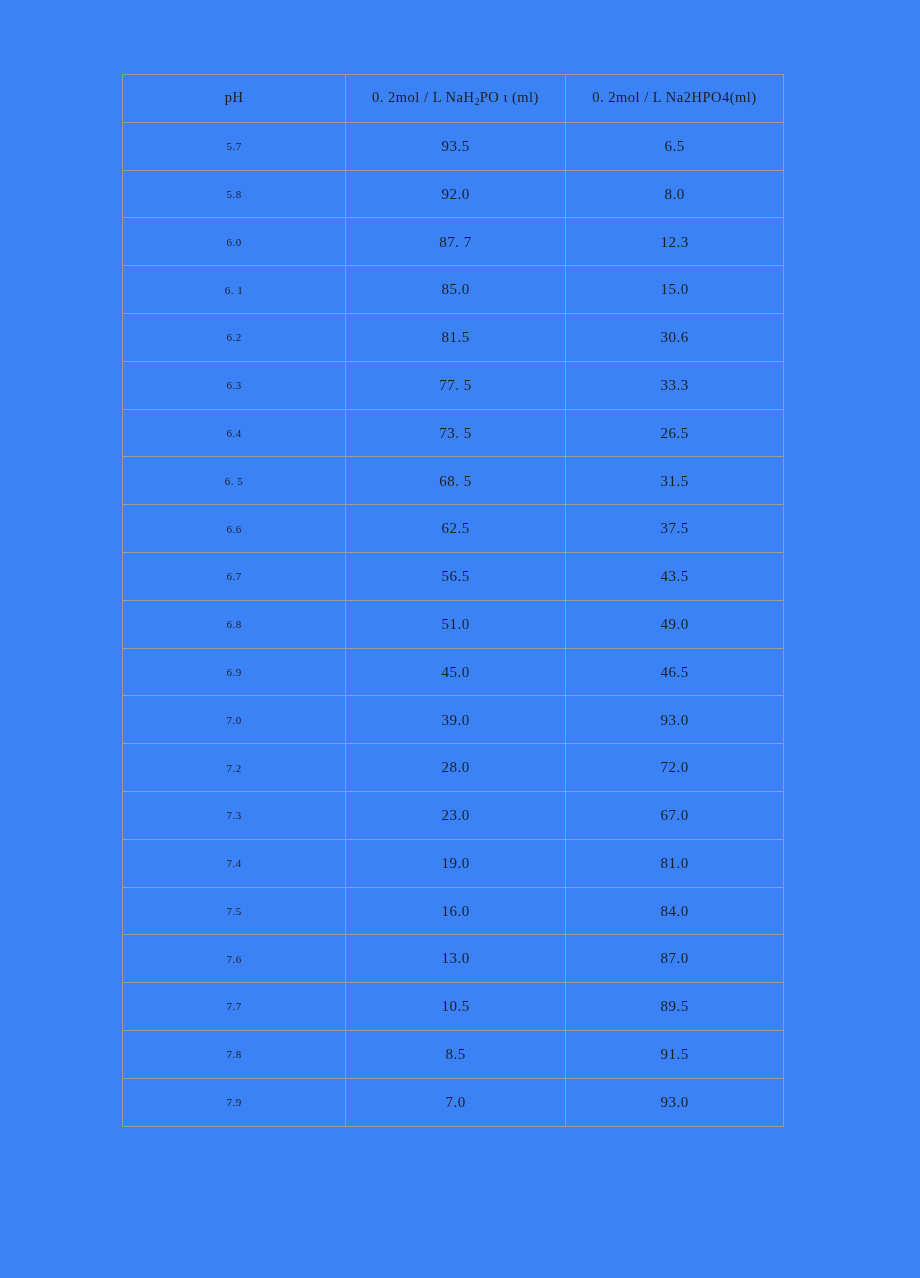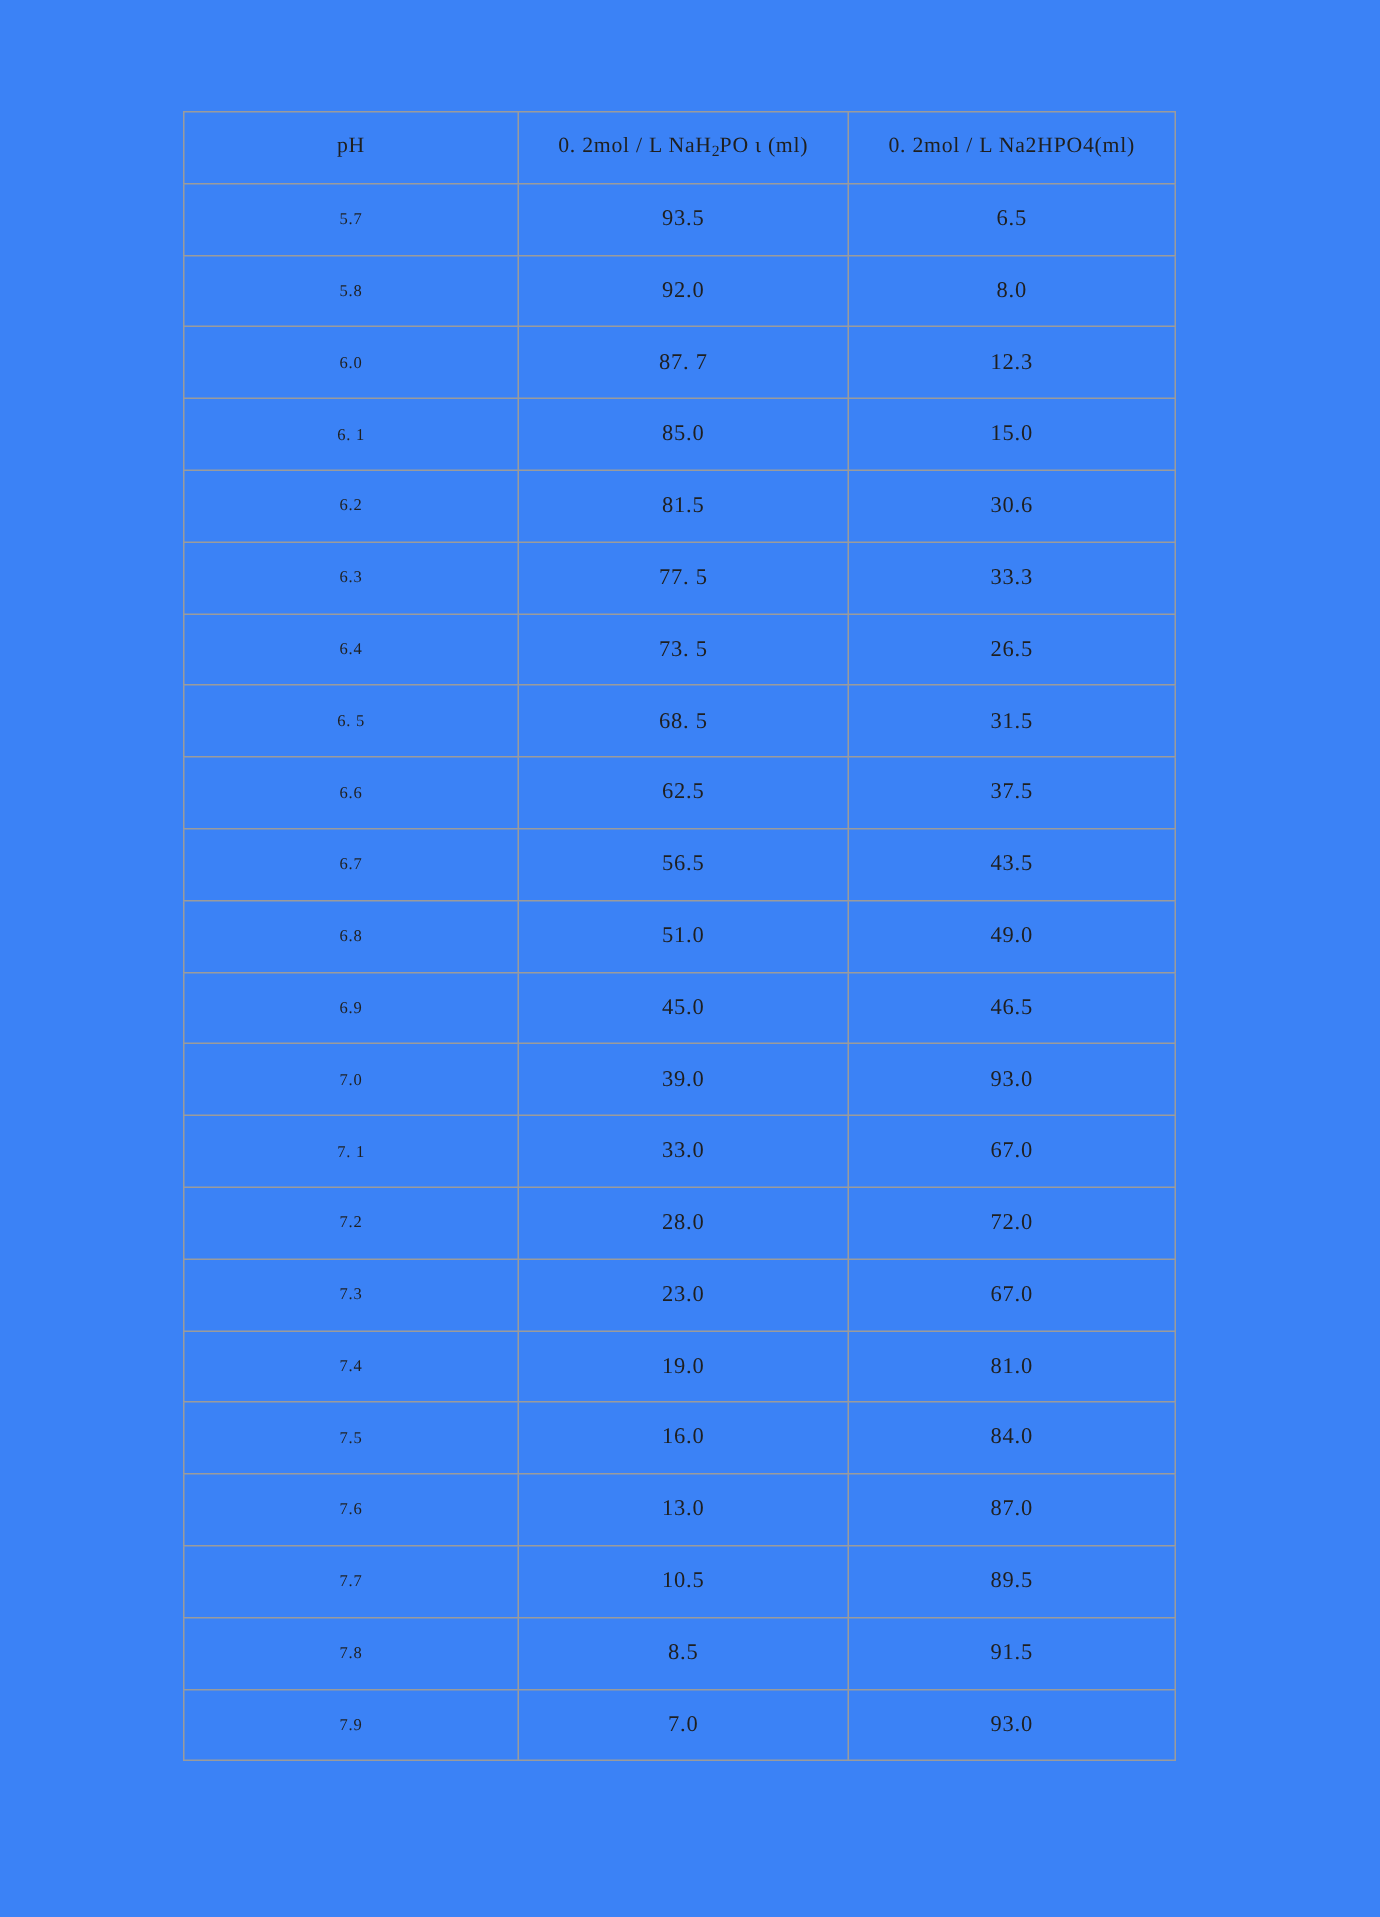--- a/index.html
+++ b/index.html
@@ -147,25 +147,20 @@
           <td class="ph-cell">6.9</td>
           <td>45.0</td>
           <td>46.5</td>
         </tr>
         <tr>
           <td class="ph-cell">7.0</td>
           <td>39.0</td>
           <td>93.0</td>
         </tr>
         <tr>
-          <td class="ph-cell">7.  1</td>
-          <td>33.0</td>
-          <td>67.0</td>
-        </tr>
-        <tr>
           <td class="ph-cell">7.2</td>
           <td>28.0</td>
           <td>72.0</td>
         </tr>
         <tr>
           <td class="ph-cell">7.3</td>
           <td>23.0</td>
           <td>67.0</td>
         </tr>
         <tr>

